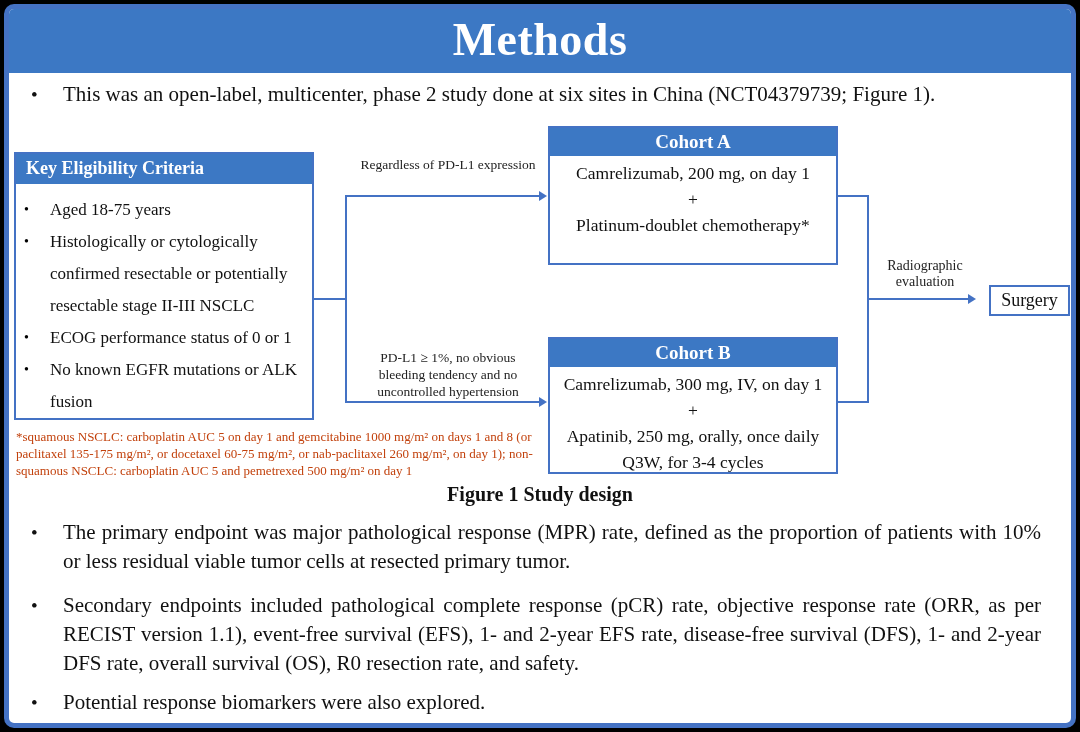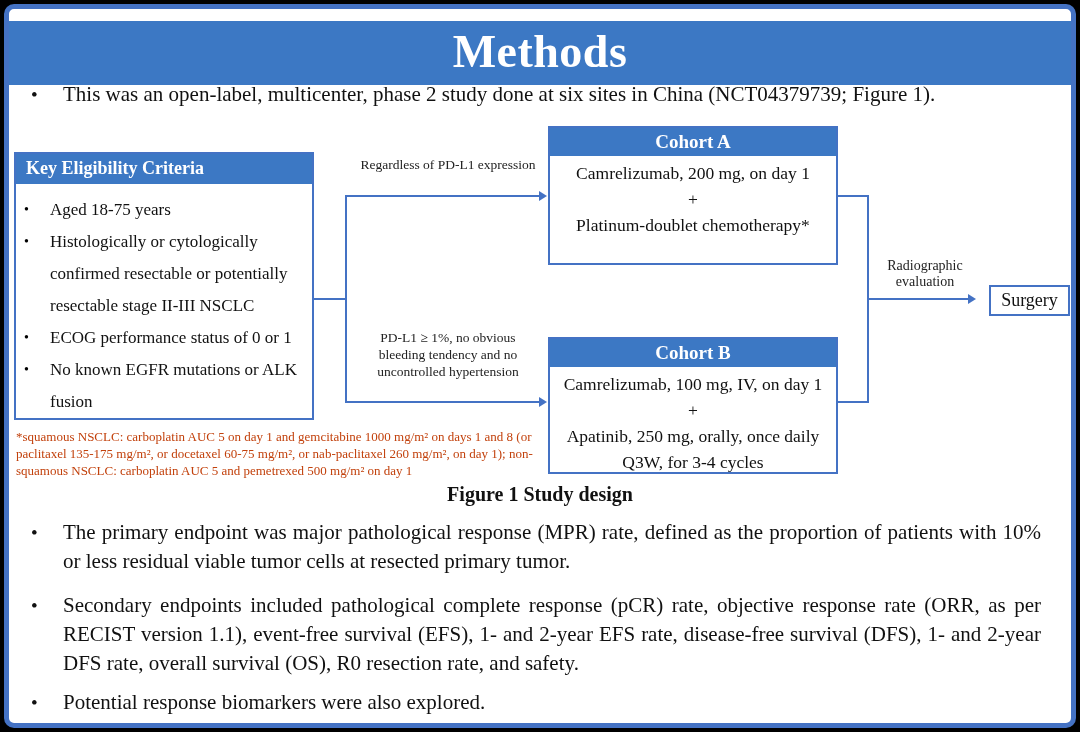--- a/index.html
+++ b/index.html
@@ -8,21 +8,21 @@
     font-family:"Liberation Serif","DejaVu Serif",serif;
     -webkit-font-smoothing:antialiased;overflow:hidden;
   }
   #frame{
     position:absolute;inset:4px;border:5px solid #4472C4;border-radius:10px;
     background:#fff;overflow:hidden;
   }
   
   .abs{position:absolute;}
   #title-bar{
-    left:0;top:12px;width:100%;height:64px;background:#3C78C4;
+    left:0;top:0;width:100%;height:64px;background:#3C78C4;
   }
   #page-title{
     width:100%;text-align:center;color:#fff;font-weight:bold;font-size:46px;
     line-height:62px;letter-spacing:.5px;
   }
   .bullet-row{display:flex;align-items:flex-start;color:#111;}
   .bullet-mark{width:32px;flex:0 0 32px;font-size:19px;line-height:29px;text-align:left;padding-left:2px;}
   .bullet-text{flex:1;font-size:21px;line-height:29px;text-align:justify;}
   #intro-bullet{left:20px;top:71px;width:1022px;}
   #intro-bullet .bullet-text{text-align:left;}
@@ -42,21 +42,21 @@
   .cohort-header{height:28px;background:#3C78C4;color:#fff;font-weight:bold;font-size:19px;line-height:27px;text-align:center;}
   .cohort-body{text-align:center;font-size:17.5px;line-height:26px;color:#111;padding-top:4px;}
 
   
   .hline{height:2px;background:#4472C4;}
   .vline{width:2px;background:#4472C4;}
   .ah{width:0;height:0;border-top:5px solid transparent;border-bottom:5px solid transparent;border-left:8px solid #4472C4;}
 
   .flow-label{text-align:center;color:#222;font-size:13.5px;line-height:17px;}
   #branch-top-label{left:349px;top:147px;width:180px;}
-  #branch-bottom-label{left:349px;top:320px;width:180px;}
+  #branch-bottom-label{left:349px;top:340px;width:180px;}
   #evaluation-label{left:866px;top:249px;width:100px;font-size:14px;line-height:16px;}
 
   #surgery-box{left:968px;top:276px;width:81px;height:31px;border:2px solid #4472C4;box-sizing:border-box;
     text-align:center;font-size:18px;line-height:27px;color:#111;background:#fff;margin-left:12px;}
 
   #figure-footnote{left:7px;top:419px;width:536px;font-size:13px;line-height:17px;color:#c2410c;text-align:left;}
   #figure-caption{left:0;top:474px;width:100%;text-align:center;font-weight:bold;font-size:20px;color:#111;}
 
   #endpoint-bullet-1{left:20px;top:509px;width:1012px;}
   #endpoint-bullet-2{left:20px;top:582px;width:1012px;}
@@ -114,21 +114,21 @@
     <div class="cohort-body">
       <div>Camrelizumab, 200 mg, on day 1</div>
       <div>+</div>
       <div>Platinum-doublet chemotherapy*</div>
     </div>
   </div>
 
   <div class="abs cohort-box" id="cohort-b-box">
     <div class="cohort-header">Cohort B</div>
     <div class="cohort-body">
-      <div>Camrelizumab, 100 mg, IV, on day 1</div>
+      <div>Camrelizumab, 300 mg, IV, on day 1</div>
       <div>+</div>
       <div>Apatinib, 250 mg, orally, once daily</div>
       <div>Q3W, for 3-4 cycles</div>
     </div>
   </div>
 
   <div class="abs hline" style="left:829px;top:186px;width:31px;"></div>
   <div class="abs hline" style="left:829px;top:392px;width:31px;"></div>
   <div class="abs vline" style="left:858px;top:186px;height:208px;"></div>
   <div class="abs hline" style="left:859px;top:289px;width:101px;"></div>

